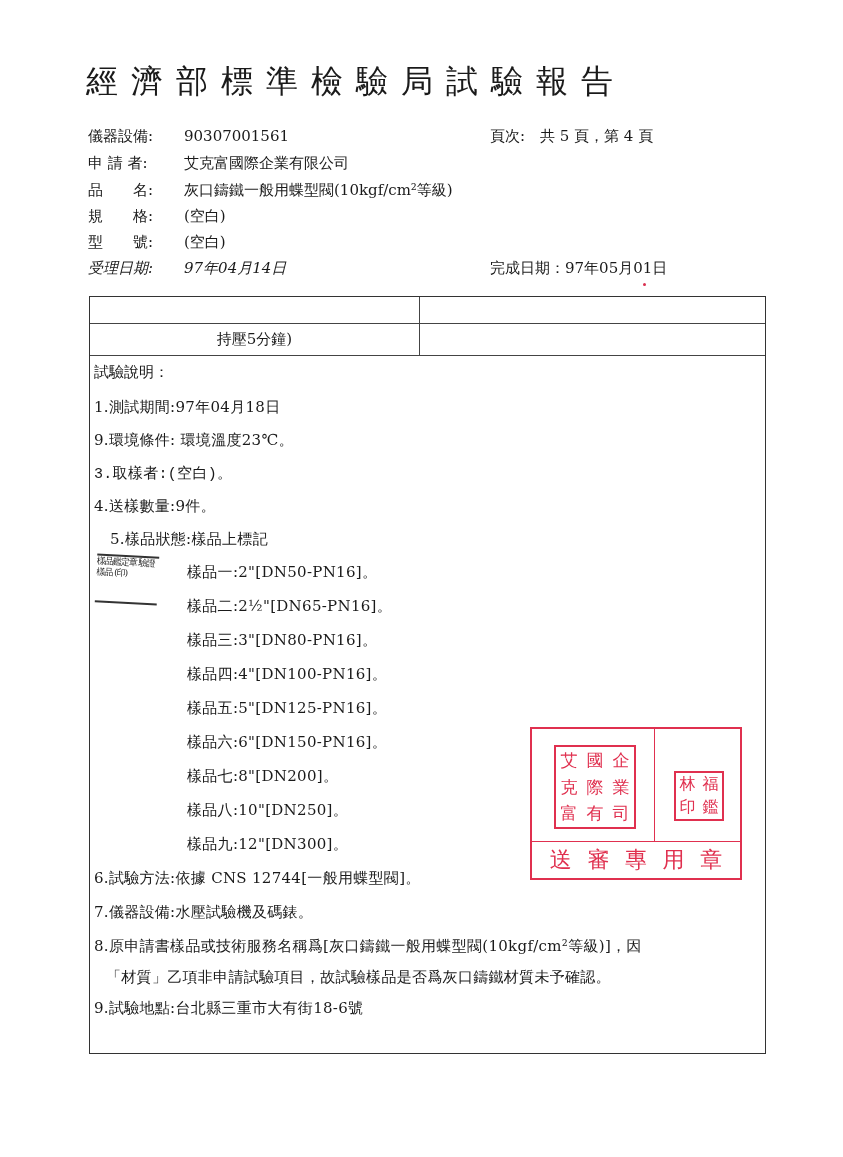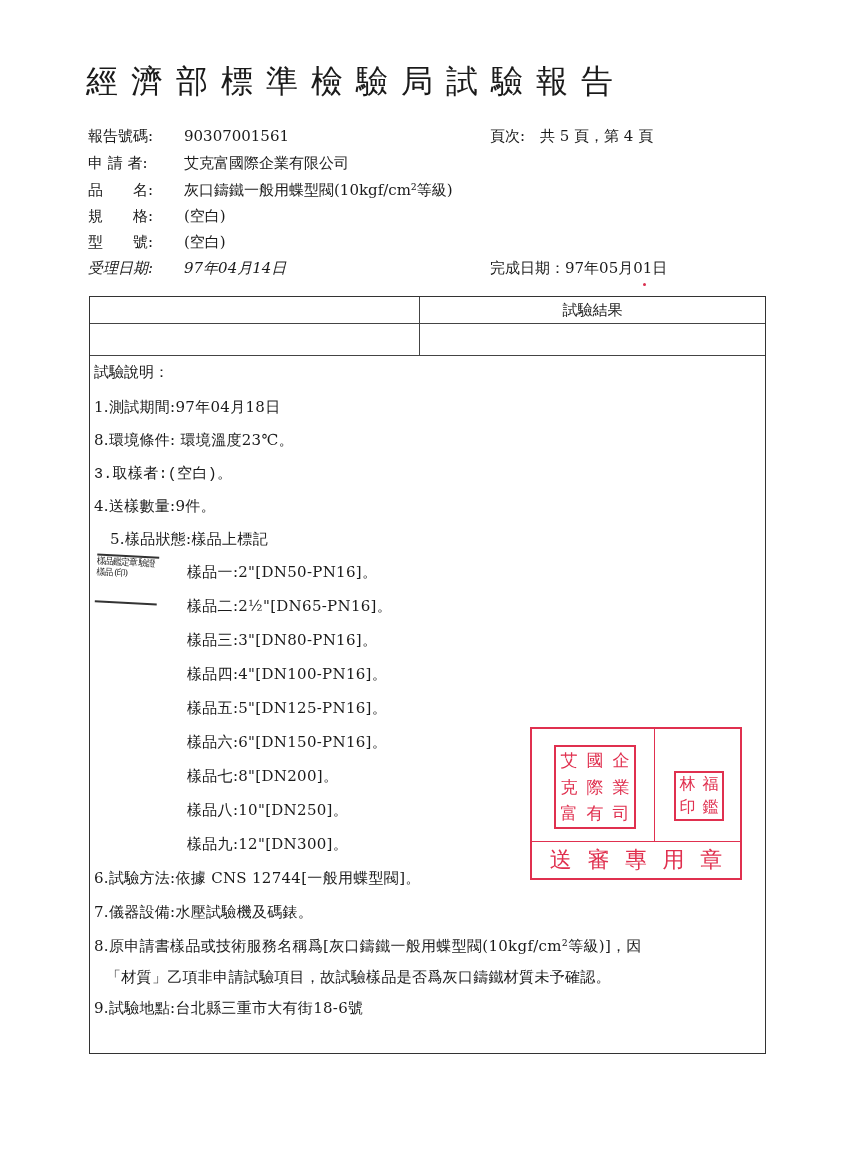--- a/index.html
+++ b/index.html
@@ -33,21 +33,21 @@
                 transform: rotate(3deg); font-size: 9px; line-height: 11px; color: #222;
                 border-top: 2px solid #333; border-bottom: 2px solid #333; overflow: hidden; letter-spacing: -1px; }
   .dot { position: absolute; width: 3px; height: 3px; background: #d9304f; border-radius: 50%; }
 </style>
 </head>
 <body>
 
 <div class="title">經濟部標準檢驗局試驗報告</div>
 
 <div class="hdr" style="left:88px; top:127px;">
-  <span class="lbl">報告號碼:</span><span class="val">90307001561</span>
+  <span class="lbl">儀器設備:</span><span class="val">90307001561</span>
 </div>
 <div class="hdr" style="left:490px; top:127px;">
   <span style="display:inline-block;width:50px;">頁次:</span><span>共 5 頁，第 4 頁</span>
 </div>
 <div class="hdr" style="left:88px; top:154px;">
   <span class="lbl">申 請 者:</span><span class="val">艾克富國際企業有限公司</span>
 </div>
 <div class="hdr" style="left:88px; top:181px;">
   <span class="lbl">品　　名:</span><span class="val">灰口鑄鐵一般用蝶型閥(10kgf/cm²等級)</span>
 </div>
@@ -62,30 +62,30 @@
 </div>
 <div class="hdr" style="left:490px; top:259px;">
   <span>完成日期：</span><span>97年05月01日</span>
 </div>
 
 <div class="dot" style="left:643px; top:283px;"></div>
 
 <div class="table">
   <div class="row" style="top:0; height:26px;">
     <div class="vdiv"></div>
-    <div class="cell" style="left:330px; right:0;">試驗結果</div>
   </div>
   <div class="row" style="top:27px; height:31px;">
+    <div class="cell" style="left:0; width:329px;">持壓5分鐘)</div>
     <div class="vdiv"></div>
     <div class="cell" style="left:330px; right:0;"></div>
   </div>
 
   <div class="desc" style="left:4px; top:66px;">試驗說明：</div>
   <div class="desc mono" style="left:4px; top:101px;">1.測試期間:97年04月18日</div>
-  <div class="desc mono" style="left:4px; top:134px;">8.環境條件: 環境溫度23℃。</div>
+  <div class="desc mono" style="left:4px; top:134px;">9.環境條件: 環境溫度23℃。</div>
   <div class="desc mono" style="left:4px; top:167px;font-family:Liberation Mono, monospace;">3.取樣者:(空白)。</div>
   <div class="desc mono" style="left:4px; top:200px;">4.送樣數量:9件。</div>
   <div class="desc mono" style="left:4px; top:233px;margin-left:16px;">5.樣品狀態:樣品上標記</div>
 
   <div class="desc mono" style="left:97px; top:266px;">樣品一:2"[DN50-PN16]。</div>
   <div class="desc mono" style="left:97px; top:300px;">樣品二:2½"[DN65-PN16]。</div>
   <div class="desc mono" style="left:97px; top:334px;">樣品三:3"[DN80-PN16]。</div>
   <div class="desc mono" style="left:97px; top:368px;">樣品四:4"[DN100-PN16]。</div>
   <div class="desc mono" style="left:97px; top:402px;">樣品五:5"[DN125-PN16]。</div>
   <div class="desc mono" style="left:97px; top:436px;">樣品六:6"[DN150-PN16]。</div>

